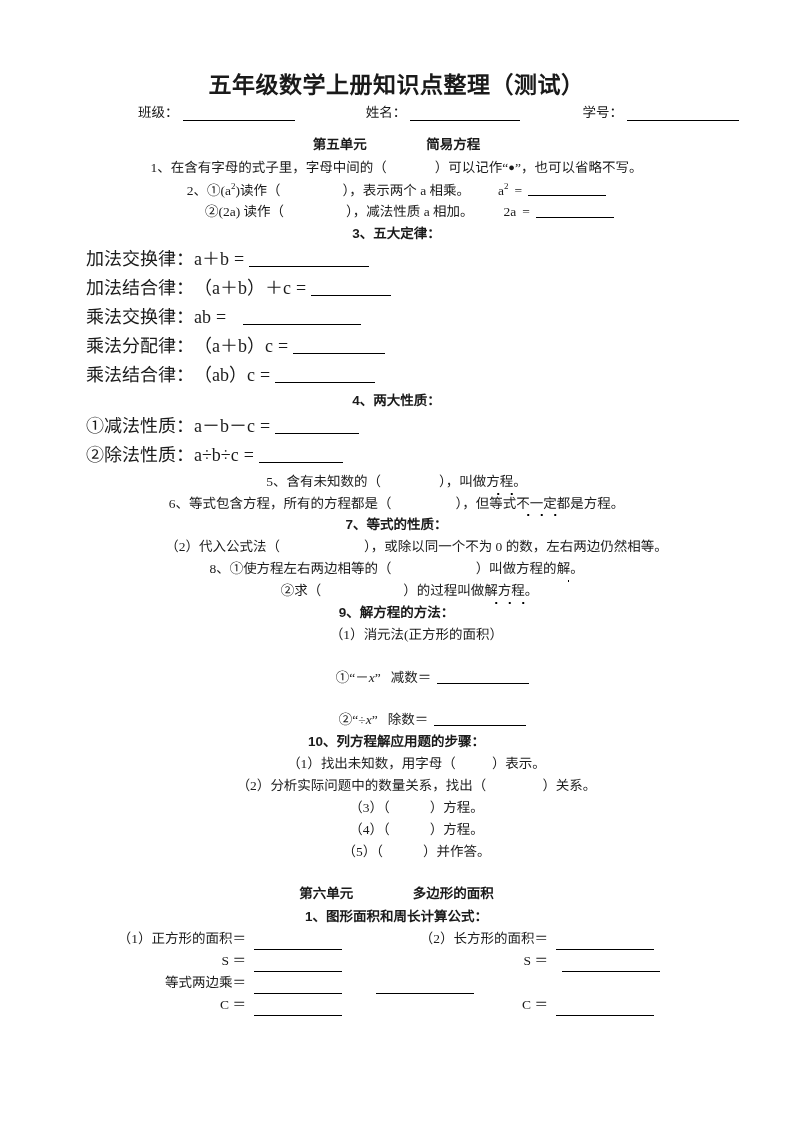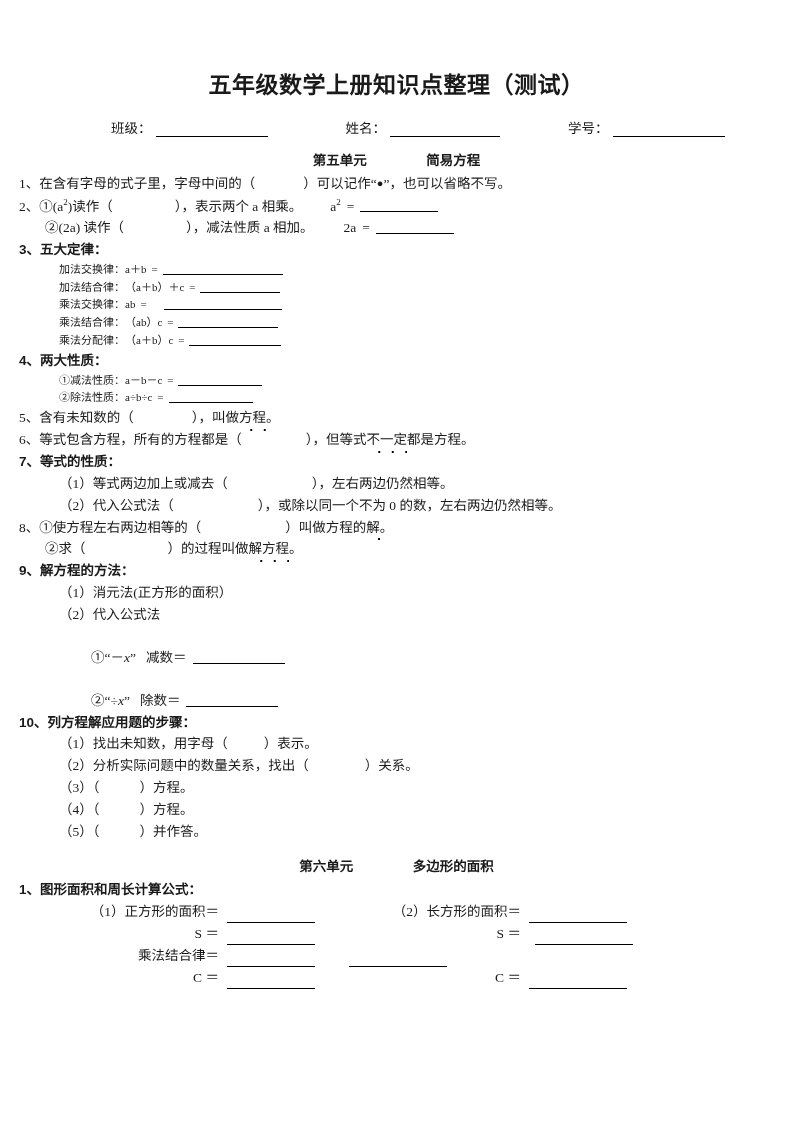--- a/index.html
+++ b/index.html
@@ -13,41 +13,40 @@
     height: 1122px;
     font-family: "Liberation Serif", "DejaVu Serif", serif;
     color: #1a1a1a;
     position: relative;
     overflow: hidden;
   }
   .page {
     width: 793px;
     height: 1036px;
     box-sizing: border-box;
-    padding: 0 19px;
+    padding: 0 46px;
     position: relative;
   }
 
   
   .doc-title {
     text-align: center;
     font-size: 23px;
     font-weight: bold;
     letter-spacing: 0.5px;
     margin: 0;
     padding-top: 72px;
     line-height: 1.25;
     font-family: "Liberation Serif", "DejaVu Serif", serif;
   }
 
   
   .id-row {
     display: flex;
     align-items: flex-end;
-    margin-top: 16px;
     padding-left: 92px;
     padding-right: 8px;
     font-size: 13.5px;
   }
   .id-field {
     display: flex;
     align-items: flex-end;
     white-space: nowrap;
   }
   .id-field .lbl { font-size: 13.5px; }
@@ -72,20 +71,21 @@
     font-family: "Liberation Sans", "DejaVu Sans", sans-serif;
   }
   .unit-head .uh-sp { display: inline-block; width: 52px; }
 
   
   .q {
     font-size: 13.5px;
     line-height: 1.62;
     margin: 0;
     white-space: nowrap;
+    text-align: center;
   }
   .q.bold {
     font-weight: bold;
     font-family: "Liberation Sans", "DejaVu Sans", sans-serif;
   }
   .sub1 { padding-left: 26px; }
   .sub2 { padding-left: 40px; }
   .sub3 { padding-left: 72px; margin-top: 21px; }
 
   .blank {
@@ -116,21 +116,21 @@
   .mono-var {
     font-family: "Liberation Serif", "DejaVu Serif", serif;
   }
   .ital { font-style: italic; }
   .sup { font-size: 9px; vertical-align: super; }
 
   .bullet-dot { font-size: 11px; vertical-align: 1px; }
 
   
   .law-row {
-    font-size: 11px;
+    font-size: 18px;
     line-height: 1.62;
     padding-left: 40px;
     white-space: nowrap;
   }
   .law-row .expr { display: inline-block; }
   .law-row .eq { display: inline-block; padding: 0 5px; }
 
   
   .formula-grid {
     display: flex;
@@ -206,25 +206,25 @@
   <div class="law-row">
     <span>加法交换律：</span><span class="expr mono-var">a＋b</span><span class="eq">=</span><span class="blank" style="width:120px"></span>
   </div>
   <div class="law-row">
     <span>加法结合律：</span><span class="expr mono-var">（a＋b）＋c</span><span class="eq">=</span><span class="blank" style="width:80px"></span>
   </div>
   <div class="law-row">
     <span>乘法交换律：</span><span class="expr mono-var">ab</span><span class="eq">=</span><span class="blank" style="width:118px; margin-left:12px"></span>
   </div>
   <div class="law-row">
+    <span>乘法分配律：</span><span class="expr mono-var">（a＋b）c</span><span class="eq">=</span><span class="blank" style="width:92px"></span>
+  </div>
+  <div class="law-row">
     <span>乘法结合律：</span><span class="expr mono-var">（ab）c</span><span class="eq">=</span><span class="blank" style="width:100px"></span>
   </div>
-  <div class="law-row">
-    <span>乘法分配律：</span><span class="expr mono-var">（a＋b）c</span><span class="eq">=</span><span class="blank" style="width:92px"></span>
-  </div>
 
   <div class="q bold">
     <span>4、</span><span>两大性质：</span>
   </div>
   <div class="law-row">
     <span>①</span><span>减法性质：</span><span class="expr mono-var">a－b－c</span><span class="eq">=</span><span class="blank" style="width:84px"></span>
   </div>
   <div class="law-row">
     <span>②</span><span>除法性质：</span><span class="expr mono-var">a÷b÷c</span><span class="eq">=</span><span class="blank" style="width:84px"></span>
   </div>
@@ -232,44 +232,38 @@
   <div class="q">
     <span>5、</span><span>含有未知数的（</span><span class="paren-gap" style="width:58px"></span><span>），叫做</span><span class="emph">方程</span><span>。</span>
   </div>
 
   <div class="q">
     <span>6、</span><span>等式包含方程，所有的方程都是（</span><span class="paren-gap" style="width:64px"></span><span>），但等式</span><span class="emph">不一定</span><span>都是方程。</span>
   </div>
 
   <div class="q bold">
     <span>7、</span><span>等式的性质：</span>
-  </div>
-  <div class="q sub2">
-    <span>（1）</span><span>等式两边加上或减去（</span><span class="paren-gap" style="width:84px"></span><span>），左右两边仍然相等。</span>
   </div>
   <div class="q sub2">
     <span>（2）</span><span>代入公式法（</span><span class="paren-gap" style="width:84px"></span><span>），或除以同一个不为 0 的数，左右两边仍然相等。</span>
   </div>
 
   <div class="q">
     <span>8、</span><span>①</span><span>使方程左右两边相等的（</span><span class="paren-gap" style="width:84px"></span><span>）叫做方程的</span><span class="emph">解</span><span>。</span>
   </div>
   <div class="q sub1">
     <span>②</span><span>求（</span><span class="paren-gap" style="width:82px"></span><span>）的过程叫做</span><span class="emph">解方程</span><span>。</span>
   </div>
 
   <div class="q bold">
     <span>9、</span><span>解方程的方法：</span>
   </div>
   <div class="q sub2">
     <span>（1）</span><span>消元法(正方形的面积）</span>
   </div>
-  <div class="q sub2">
-    <span>（2）</span><span>代入公式法</span>
-  </div>
   <div class="q sub3">
     <span>①</span><span>“</span><span>－</span><span class="ital mono-var">x</span><span>”</span><span class="paren-gap" style="width:10px"></span><span>减数＝</span><span class="blank" style="width:92px; margin-left:6px"></span>
   </div>
   <div class="q sub3">
     <span>②</span><span>“</span><span>÷</span><span class="ital mono-var">x</span><span>”</span><span class="paren-gap" style="width:10px"></span><span>除数＝</span><span class="blank" style="width:92px; margin-left:6px"></span>
   </div>
 
   <div class="q bold">
     <span>10、</span><span>列方程解应用题的步骤：</span>
   </div>
@@ -282,21 +276,21 @@
   <div class="q sub2">
     <span>（3）</span><span>（</span><span class="paren-gap" style="width:40px"></span><span>）方程。</span>
   </div>
   <div class="q sub2">
     <span>（4）</span><span>（</span><span class="paren-gap" style="width:40px"></span><span>）方程。</span>
   </div>
   <div class="q sub2">
     <span>（5）</span><span>（</span><span class="paren-gap" style="width:40px"></span><span>）并作答。</span>
   </div>
 
-  <div class="unit-head" style="margin-top:12px">
+  <div class="unit-head" style="margin-top:20px">
     <span>第六单元</span>
     <span class="uh-sp"></span>
     <span>多边形的面积</span>
   </div>
 
   <div class="q bold">
     <span>1、</span><span>图形面积和周长计算公式：</span>
   </div>
 
   <div class="formula-grid">
@@ -304,21 +298,21 @@
     <div class="fg-col left">
       <div class="fg-line">
         <span class="fg-label"><span>（1）</span><span>正方形的面积＝</span></span>
         <span class="fg-rule" style="width:88px"></span>
       </div>
       <div class="fg-line">
         <span class="fg-label">S  ＝</span>
         <span class="fg-rule" style="width:88px"></span>
       </div>
       <div class="fg-line">
-        <span class="fg-label">乘法结合律＝</span>
+        <span class="fg-label">等式两边乘＝</span>
         <span class="fg-rule" style="width:88px"></span>
       </div>
       <div class="fg-line">
         <span class="fg-label">C  ＝</span>
         <span class="fg-rule" style="width:88px"></span>
       </div>
     </div>
 
     <div class="fg-col right">
       <div class="fg-line">

